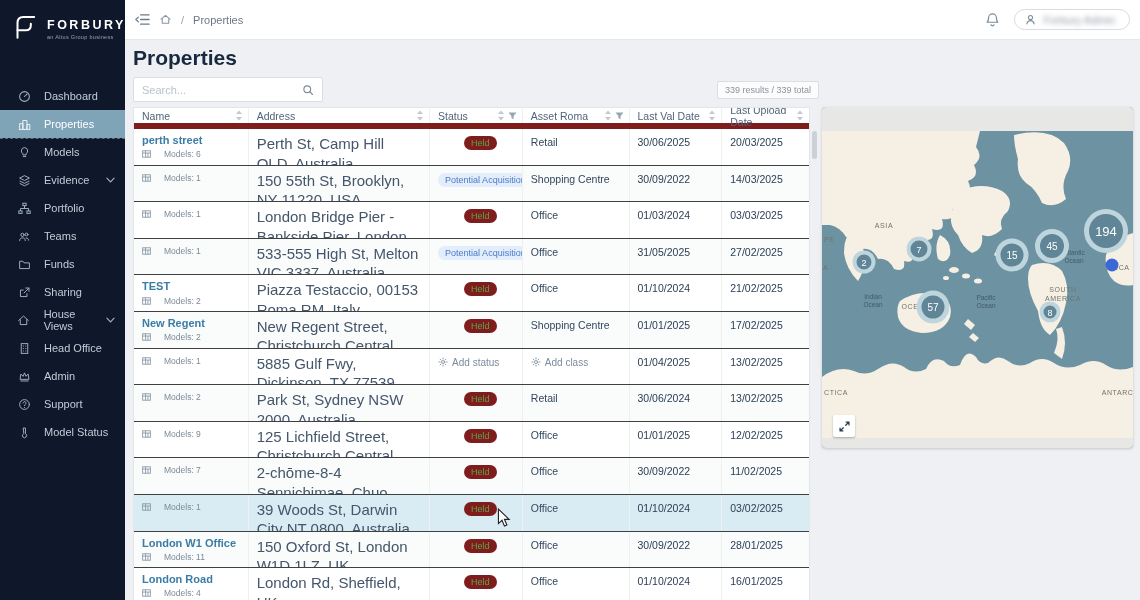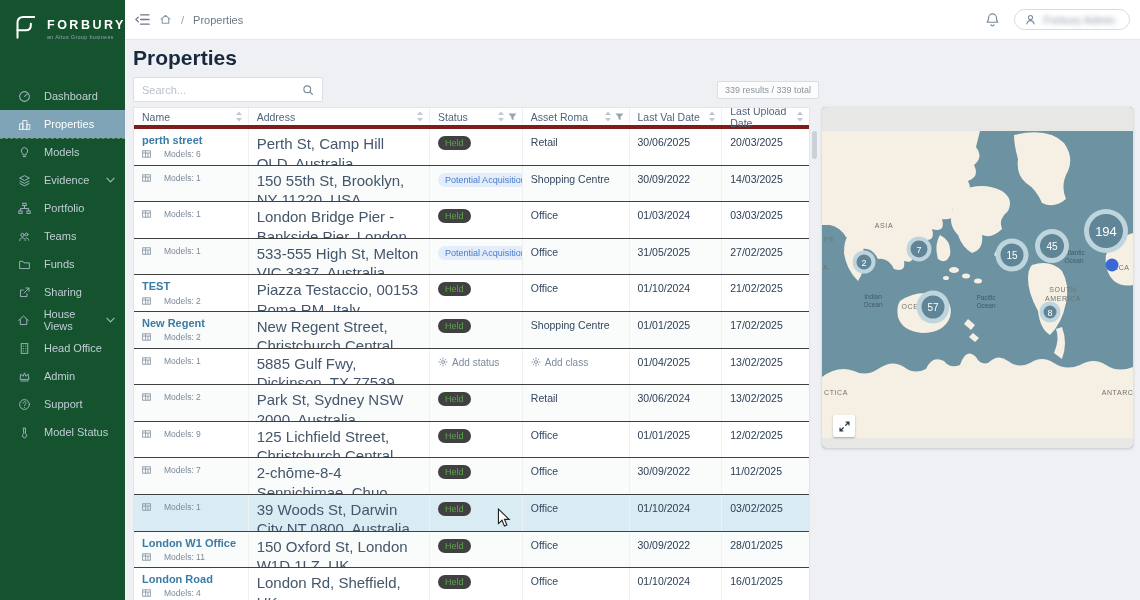--- a/index.html
+++ b/index.html
@@ -1,19 +1,19 @@
 <!DOCTYPE html>
 <html><head>
 <meta charset="utf-8">
 <style>
   * { margin:0; padding:0; box-sizing:border-box; }
   html,body { width:1140px; height:600px; overflow:hidden; font-family:"Liberation Sans",sans-serif; background:#eef0f3; }
 
   
-  .sidebar { position:absolute; left:0; top:0; width:125px; height:600px; background:#14532d; z-index:5; }
+  .sidebar { position:absolute; left:0; top:0; width:125px; height:600px; background:#0f172a; z-index:5; }
   .logo { padding:12px 10px 14px 10px; display:flex; align-items:center; gap:7px; }
   .logo-mark { flex:0 0 auto; }
   .logo-text .brand { color:#fff; font-size:12.5px; font-weight:700; letter-spacing:2.5px; }
   .logo-text .tagline { color:#93a3b1; font-size:5.5px; margin-top:2px; letter-spacing:.3px; }
   .nav { margin-top:22px; }
   .nav-item { height:28px; display:flex; align-items:center; padding:0 10px 0 17px; color:#c2cdd7; font-size:11px; cursor:pointer; position:relative; }
   .nav-item .nicon { width:14px; height:14px; margin-right:13px; display:flex; align-items:center; justify-content:center; color:#9fb2c0; }
   .nav-item.active { background:#7fa3b7; color:#ffffff; }
   .nav-item.active .nicon { color:#eef4f8; }
   .nav-item.active::after { content:""; position:absolute; left:0; right:0; bottom:-1px; border-bottom:1px dashed rgba(255,255,255,.35); }
@@ -33,36 +33,36 @@
 
   .search-box { position:absolute; left:8px; top:37px; width:190px; height:25px; background:#fff; border:1px solid #d9dee3; border-radius:2px; display:flex; align-items:center; padding:0 8px; }
   .search-box input { border:none; outline:none; flex:1; font-size:11px; color:#333; font-family:"Liberation Sans",sans-serif; }
   .search-box input::placeholder { color:#b9c2cc; }
   .search-box .micon { color:#7d8b99; display:flex; }
 
   .results-badge { position:absolute; left:592px; top:41px; background:#fcfcfc; border:1px solid #d9dee3; border-radius:2px; font-size:9px; color:#8a95a1; padding:3px 7px; }
 
   
   .table-wrap { position:absolute; left:8px; top:67px; width:677px; height:494px; background:#fff; border:1px solid #e3e6e9; overflow:hidden; }
-  .thead { display:flex; height:21px; border-bottom:4px solid #7f1d1d; background:#fff; }
+  .thead { display:flex; height:21px; border-bottom:6px solid #7f1d1d; background:#fff; }
   .th { display:flex; align-items:center; justify-content:space-between; font-size:10.5px; color:#51647a; padding:0 5px 0 8px; border-right:1px solid #eef0f2; }
   .th:last-child { border-right:none; }
   .th .hicons { display:flex; align-items:center; gap:3px; }
   .tr { display:flex; height:36.6px; border-bottom:1px solid #404040; background:#fff; }
   .tr.zebra { background:#fafbfb; }
   .tr.hl { background:#d9ecf3; }
   .td { padding:5px 6px 4px 8px; border-right:1px solid #eef0f2; overflow:hidden; display:flex; flex-direction:column; justify-content:flex-start; }
   .td:last-child { border-right:none; }
   .c0 { width:115px; } .c1 { width:182px; } .c2 { width:93px; } .c3 { width:107px; } .c4 { width:93px; } .c5 { width:87px; }
   .prop-link { color:#3a7ca5; font-size:11px; font-weight:700; text-decoration:none; line-height:1.2; }
   .models-line { display:flex; align-items:center; gap:13px; color:#7a8a99; font-size:8.5px; margin-top:2px; }
   .models-line .gicon { color:#8b9aa8; display:flex; }
   .addr { font-size:15px; color:#44566b; line-height:1.3; }
   .badge { display:inline-block; font-size:9px; padding:2px 7px; border-radius:9px; width:max-content; margin-top:2px; }
-  .badge.held { background:#404040; color:#5da34e; }
+  .badge.held { background:#7f1d1d; color:#5da34e;margin-left:26px; }
   .badge.acq  { background:#e3edfb; color:#4a7cc7; }
   .add-tag { display:flex; align-items:center; gap:4px; color:#7b8b9d; font-size:10px; margin-top:3px; }
   .plain { font-size:10.5px; color:#33475e; margin-top:2px; }
   .dateval { font-size:10.5px; color:#2c4057; margin-top:2px; }
   .scroll-thumb { position:absolute; left:687px; top:91px; width:5px; height:28px; background:#cbd1d6; border-radius:3px; }
 
   
   .map-card { position:absolute; left:697px; top:67px; width:311px; height:341px; border-radius:4px; overflow:hidden; box-shadow:0 1px 3px rgba(0,0,0,.18); background:#6d93a3; }
   .map-band-top { position:absolute; left:0; top:0; width:311px; height:24px; background:#e7e7e5; }
   .map-band-bot { position:absolute; left:0; top:331px; width:311px; height:10px; background:#e7e7e5; }

